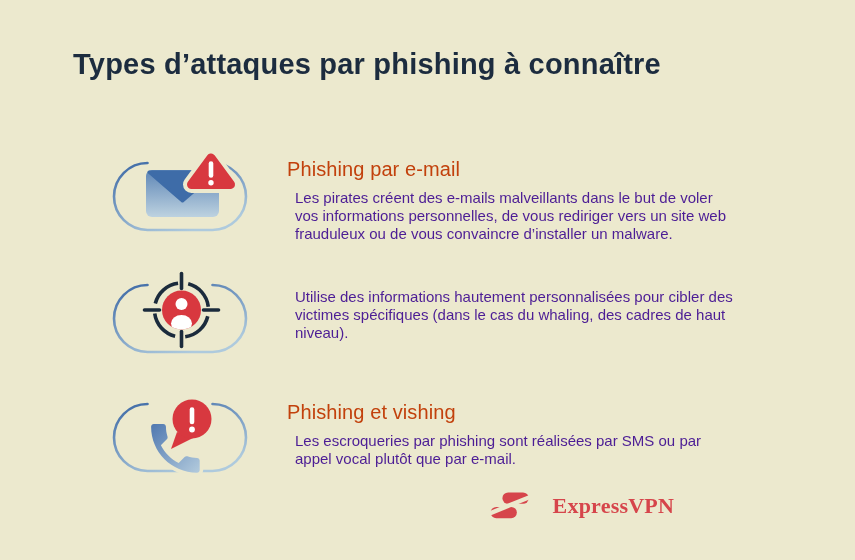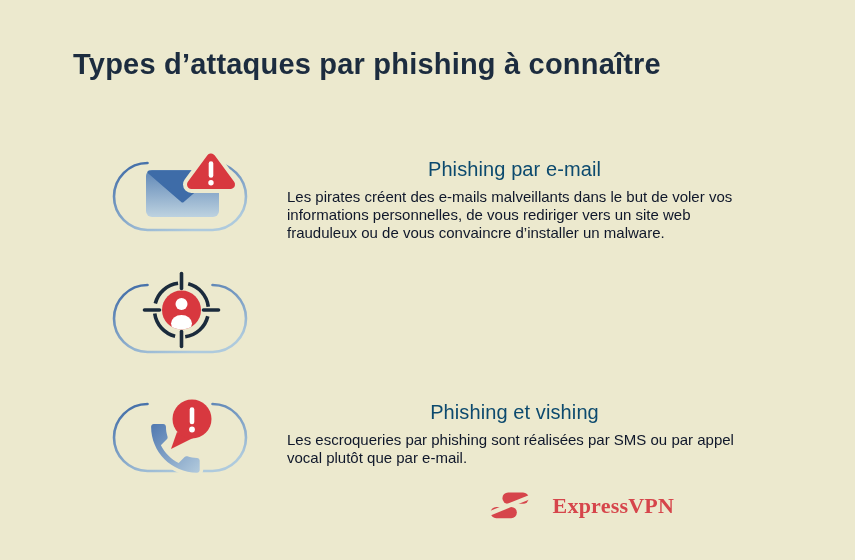--- a/index.html
+++ b/index.html
@@ -34,30 +34,29 @@
     position:absolute;
     left:287px;
     width:455px;
   }
   .textblock.row1{top:158px;}
   .textblock.row2{top:280px;}
   .textblock.row3{top:401px;}
   .sec-heading{
     font-size:20px;
     font-weight:500;
-    color:#0c4a6e;
+    color:#c2410c;
     margin:0 0 7px 0;
     letter-spacing:0.1px;
-    text-align:center;
   }
   .sec-body{
     font-size:15px;
     line-height:18px;
-    color:#0f172a;
-    margin:0;
+    color:#4c1d95;
+    margin:8px;
     max-width:450px;
   }
   .brand{
     position:absolute;
     right:60px;top:489px;
     display:flex;
     align-items:center;
     gap:23px;
   }
   .brand-word{
@@ -148,20 +147,21 @@
       <circle cx="87" cy="40.5" r="2.9" fill="#ffffff"></circle>
     </svg>
   </div>
 
   <div class="textblock row1">
     <h2 class="sec-heading">Phishing par e-mail</h2>
     <p class="sec-body">Les pirates créent des e-mails malveillants dans le but de voler vos informations personnelles, de vous rediriger vers un site web frauduleux ou de vous convaincre d’installer un malware.</p>
   </div>
 
   <div class="textblock row2">
+    <p class="sec-body">Utilise des informations hautement personnalisées pour cibler des victimes spécifiques (dans le cas du whaling, des cadres de haut niveau).</p>
   </div>
 
   <div class="textblock row3">
     <h2 class="sec-heading">Phishing et vishing</h2>
     <p class="sec-body">Les escroqueries par phishing sont réalisées par SMS ou par appel vocal plutôt que par e-mail.</p>
   </div>
 
   <div class="brand">
     <span style="display:inline-flex;">
       <svg width="42" height="34" viewBox="0 0 48 34">

